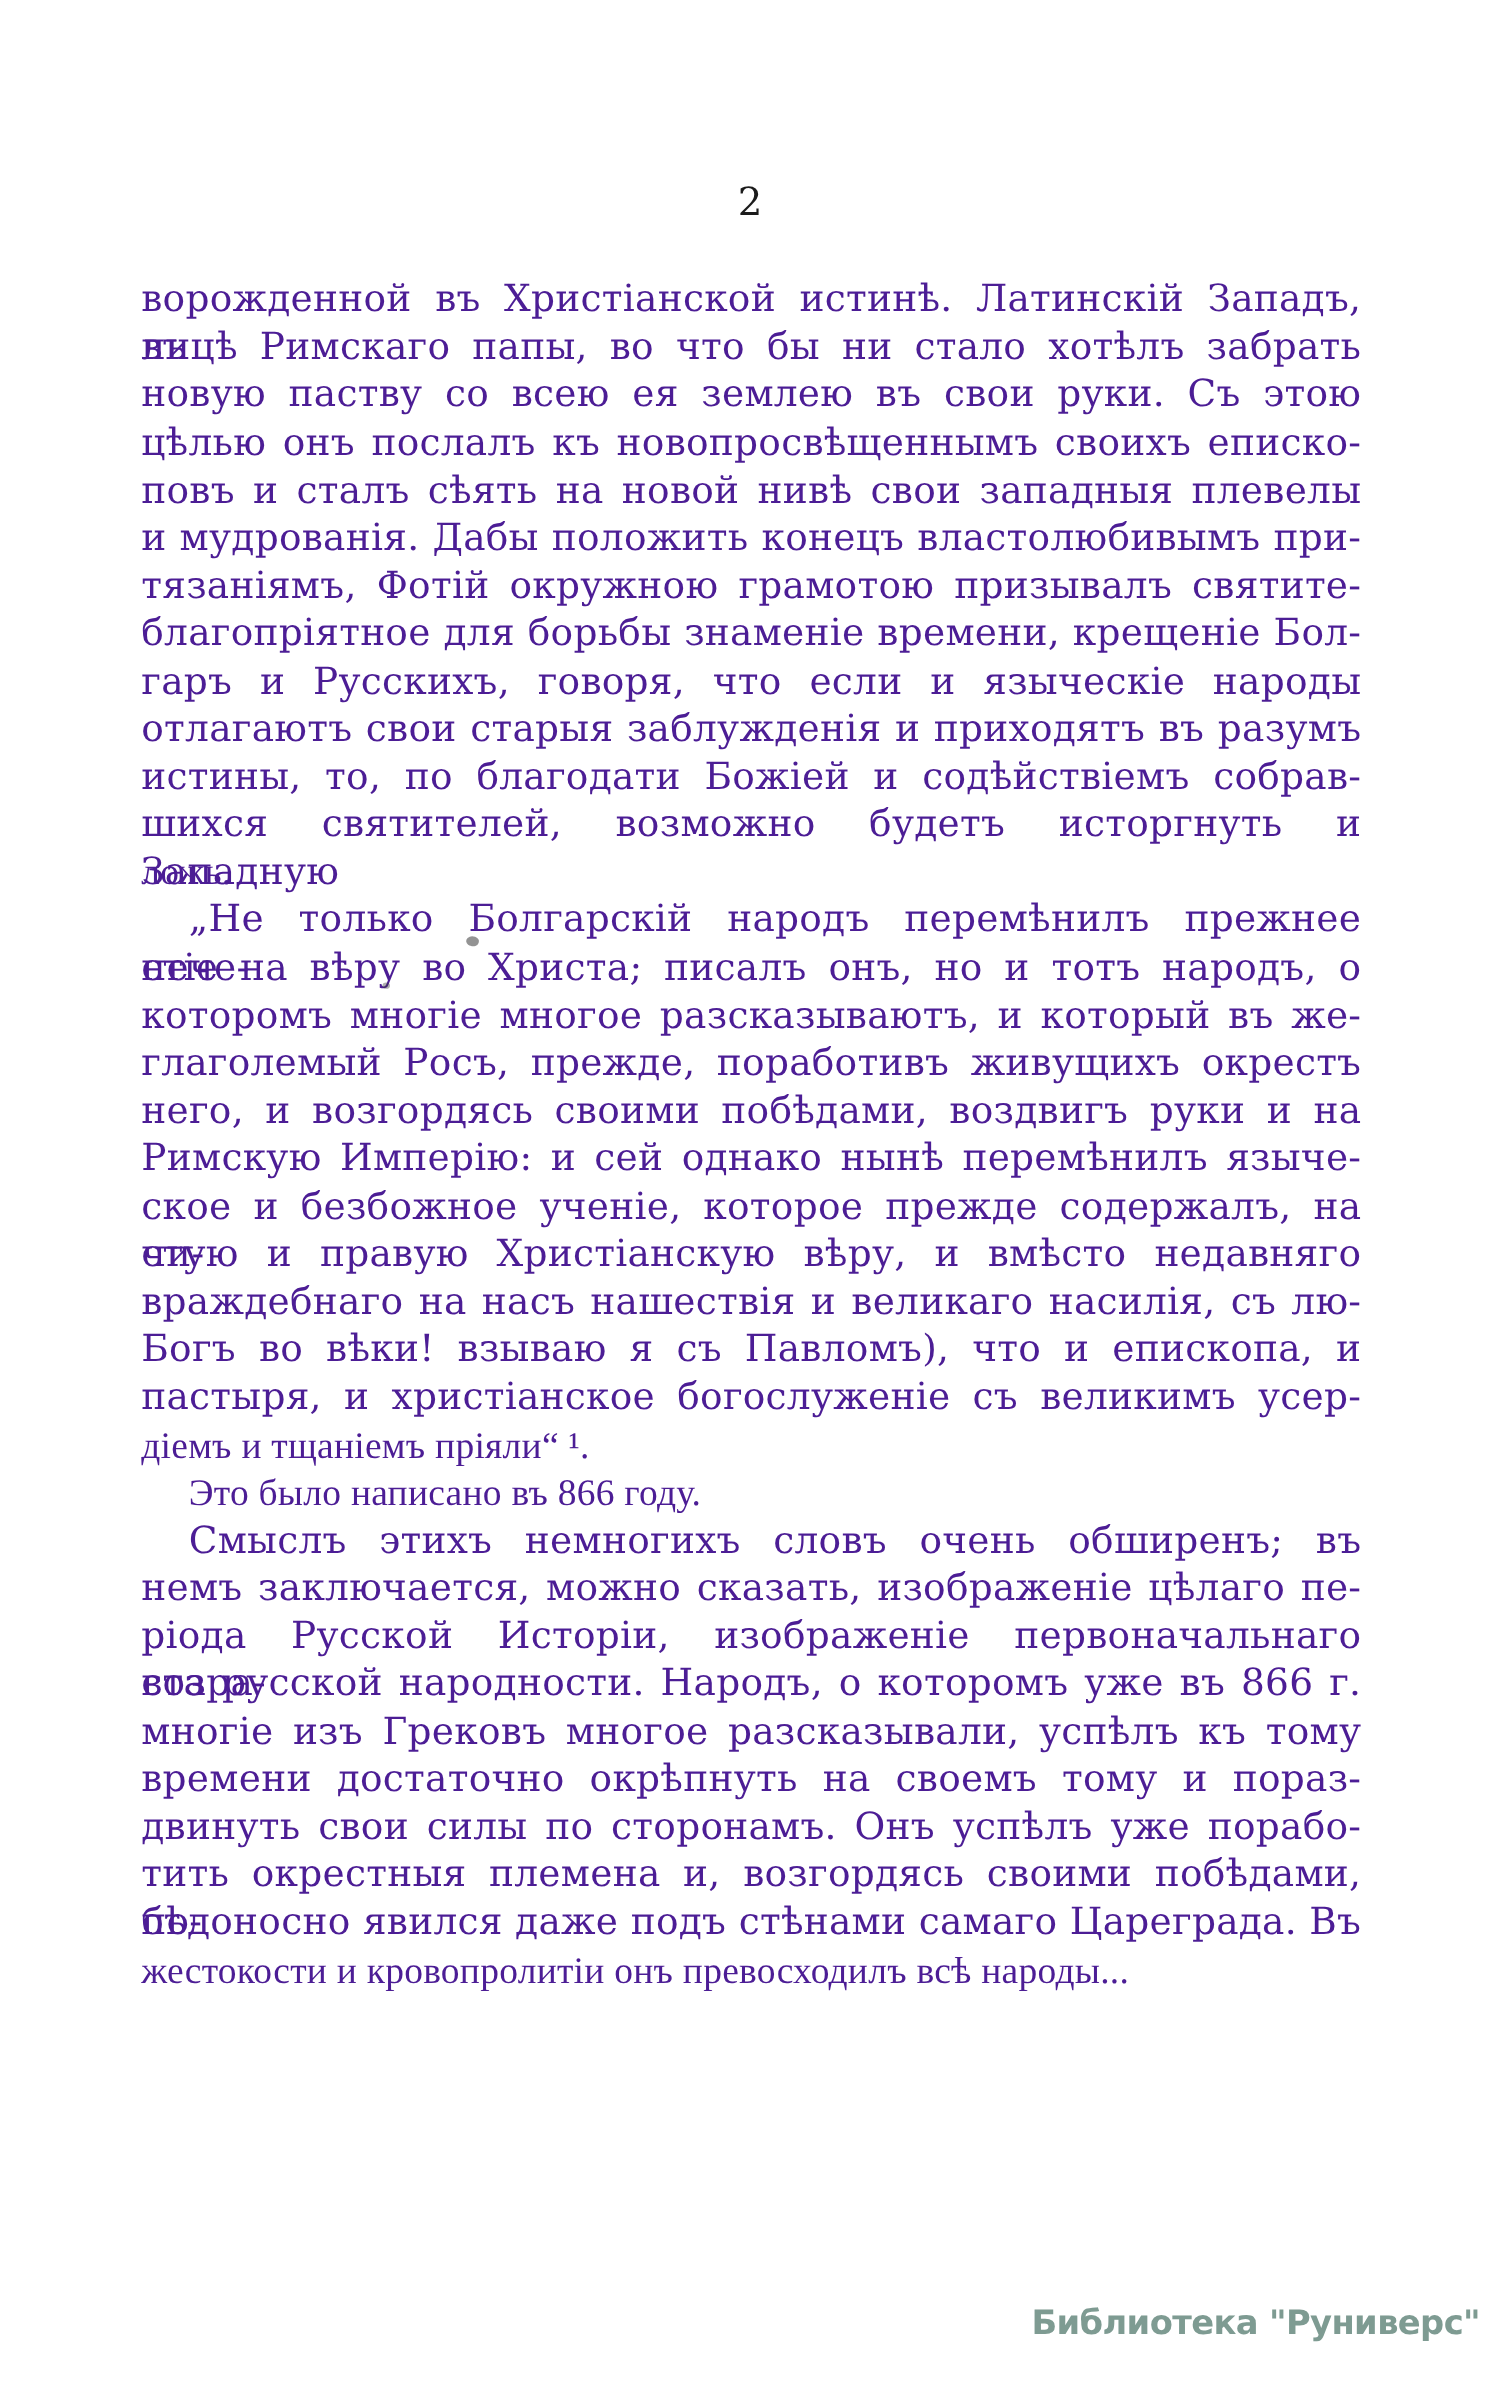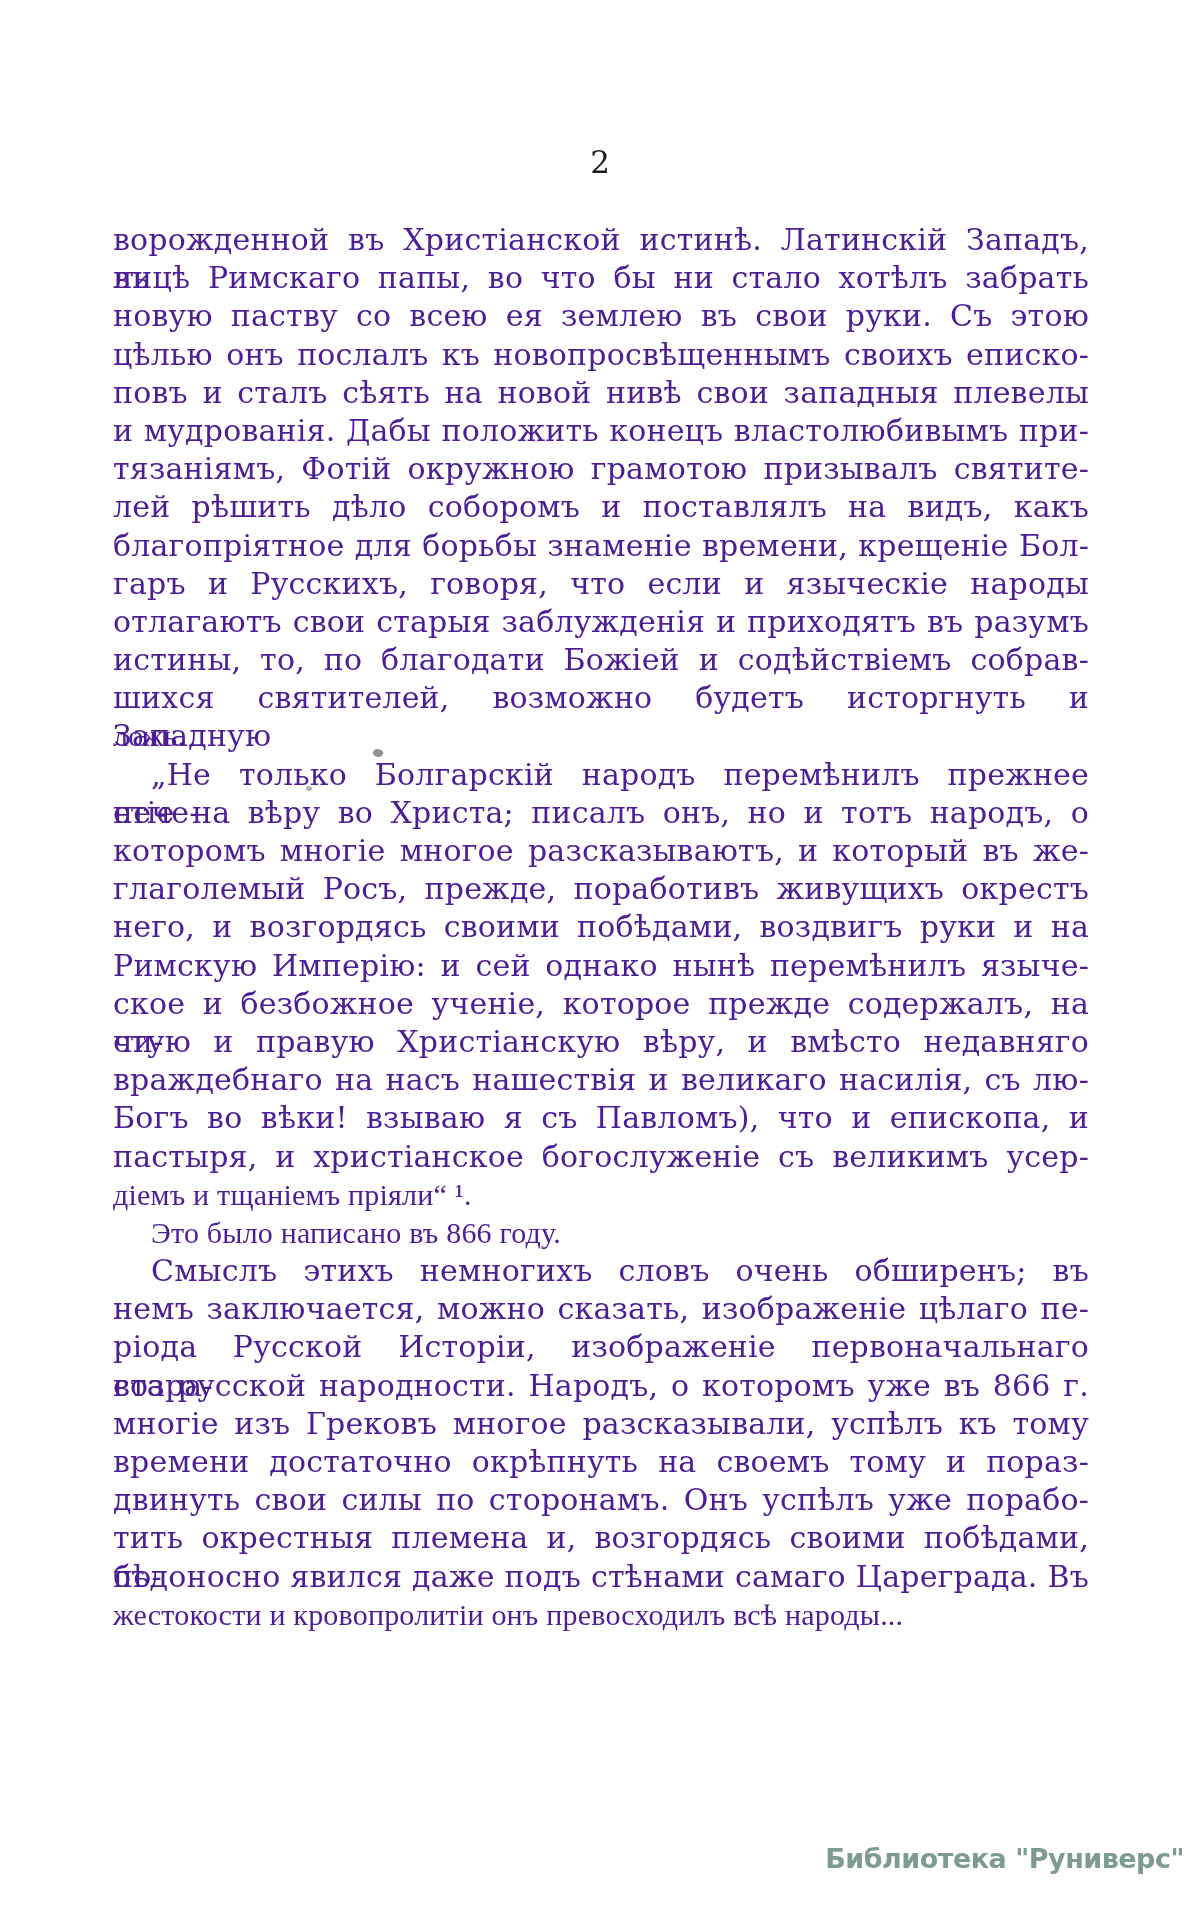--- a/index.html
+++ b/index.html
@@ -44,21 +44,20 @@
   <div class="page-number">2</div>
 
   <div class="text-block" style="color: #4c1d95;">
       <div class="line">ворожденной въ Христіанской истинѣ. Латинскій Западъ, въ</div>
       <div class="line">лицѣ Римскаго папы, во что бы ни стало хотѣлъ забрать</div>
       <div class="line">новую паству со всею ея землею въ свои руки. Съ этою</div>
       <div class="line">цѣлью онъ послалъ къ новопросвѣщеннымъ своихъ еписко-</div>
       <div class="line">повъ и сталъ сѣять на новой нивѣ свои западныя плевелы</div>
       <div class="line">и мудрованія. Дабы положить конецъ властолюбивымъ при-</div>
       <div class="line">тязаніямъ, Фотій окружною грамотою призывалъ святите-</div>
-      <div class="line">лей рѣшить дѣло соборомъ и поставлялъ на видъ, какъ</div>
       <div class="line">благопріятное для борьбы знаменіе времени, крещеніе Бол-</div>
       <div class="line">гаръ и Русскихъ, говоря, что если и языческіе народы</div>
       <div class="line">отлагаютъ свои старыя заблужденія и приходятъ въ разумъ</div>
       <div class="line">истины, то, по благодати Божіей и содѣйствіемъ собрав-</div>
       <div class="line">шихся святителей, возможно будетъ исторгнуть и Западную</div>
       <div class="line nojust">ложь.</div>
       <div class="line indent">„Не только Болгарскій народъ перемѣнилъ прежнее нече-</div>
       <div class="line">стіе на вѣру во Христа; писалъ онъ, но и тотъ народъ, о</div>
       <div class="line">которомъ многіе многое разсказываютъ, и который въ же-</div>
       <div class="line">глаголемый Росъ, прежде, поработивъ живущихъ окрестъ</div>

